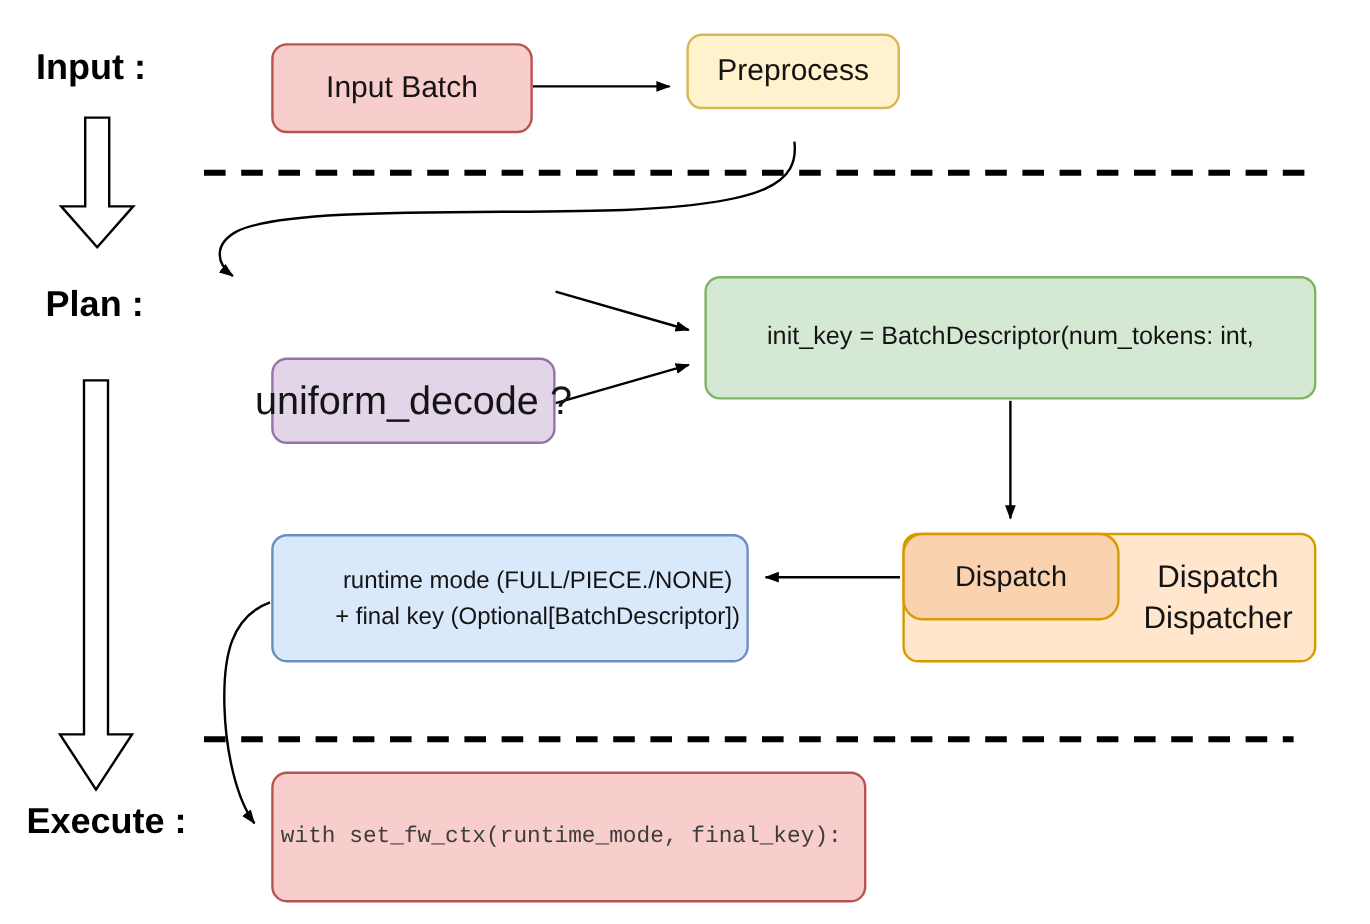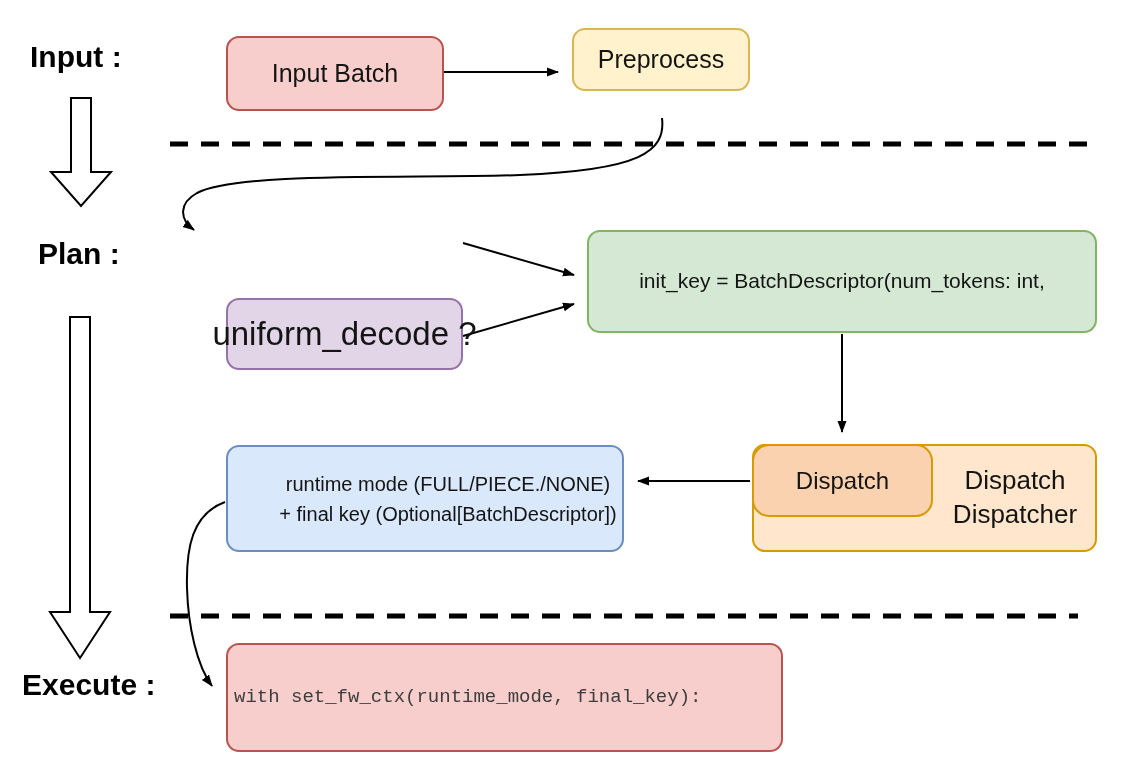--- a/index.html
+++ b/index.html
@@ -51,21 +51,21 @@
                     background:var(--green-fill);  border-color:var(--green-stroke);  font-size:21px; line-height:1.45; }
   #cudagraph-outer{ left:752px; top:444px; width:345px; height:108px;
                     background:var(--orange-outer-fill); border-color:var(--orange-stroke); }
   #dispatch       { left:752px; top:444px; width:181px; height:73px;
                     background:var(--orange-inner-fill); border-color:var(--orange-stroke); font-size:24px;border-radius:17px; }
   #cudagraph-label{ position:absolute; left:933px; top:444px; width:164px; height:108px;
                     display:flex; flex-direction:column; align-items:center; justify-content:center;
                     font-size:26px; line-height:1.3; color:#141414; }
   #runtime-mode   { left:226px; top:445px; width:398px; height:107px;
                     background:var(--blue-fill); border-color:var(--blue-stroke); font-size:20px; line-height:1.5;padding-left:46px; }
-  #execute-code   { left:226px; top:643px; width:557px; height:109px;
+  #execute-code   { left:226px; top:643px; width:496px; height:109px;
                     background:var(--red-fill); border-color:var(--red-stroke);
                     align-items:flex-start; padding-left:6px;
                     font-family:"Liberation Mono", monospace; font-size:19px; line-height:1.45;
                     color:#3d3d3d; text-align:left; }
 
   .connector { stroke:var(--arrow); stroke-width:2; fill:none; marker-end:url(#arrowhead); }
   .dashline  { stroke:var(--arrow); stroke-width:5; stroke-dasharray:18 13; }
   .hollow    { fill:#ffffff; stroke:var(--arrow); stroke-width:2; }
   #arrowhead path { fill:var(--arrow); }
 </style>

